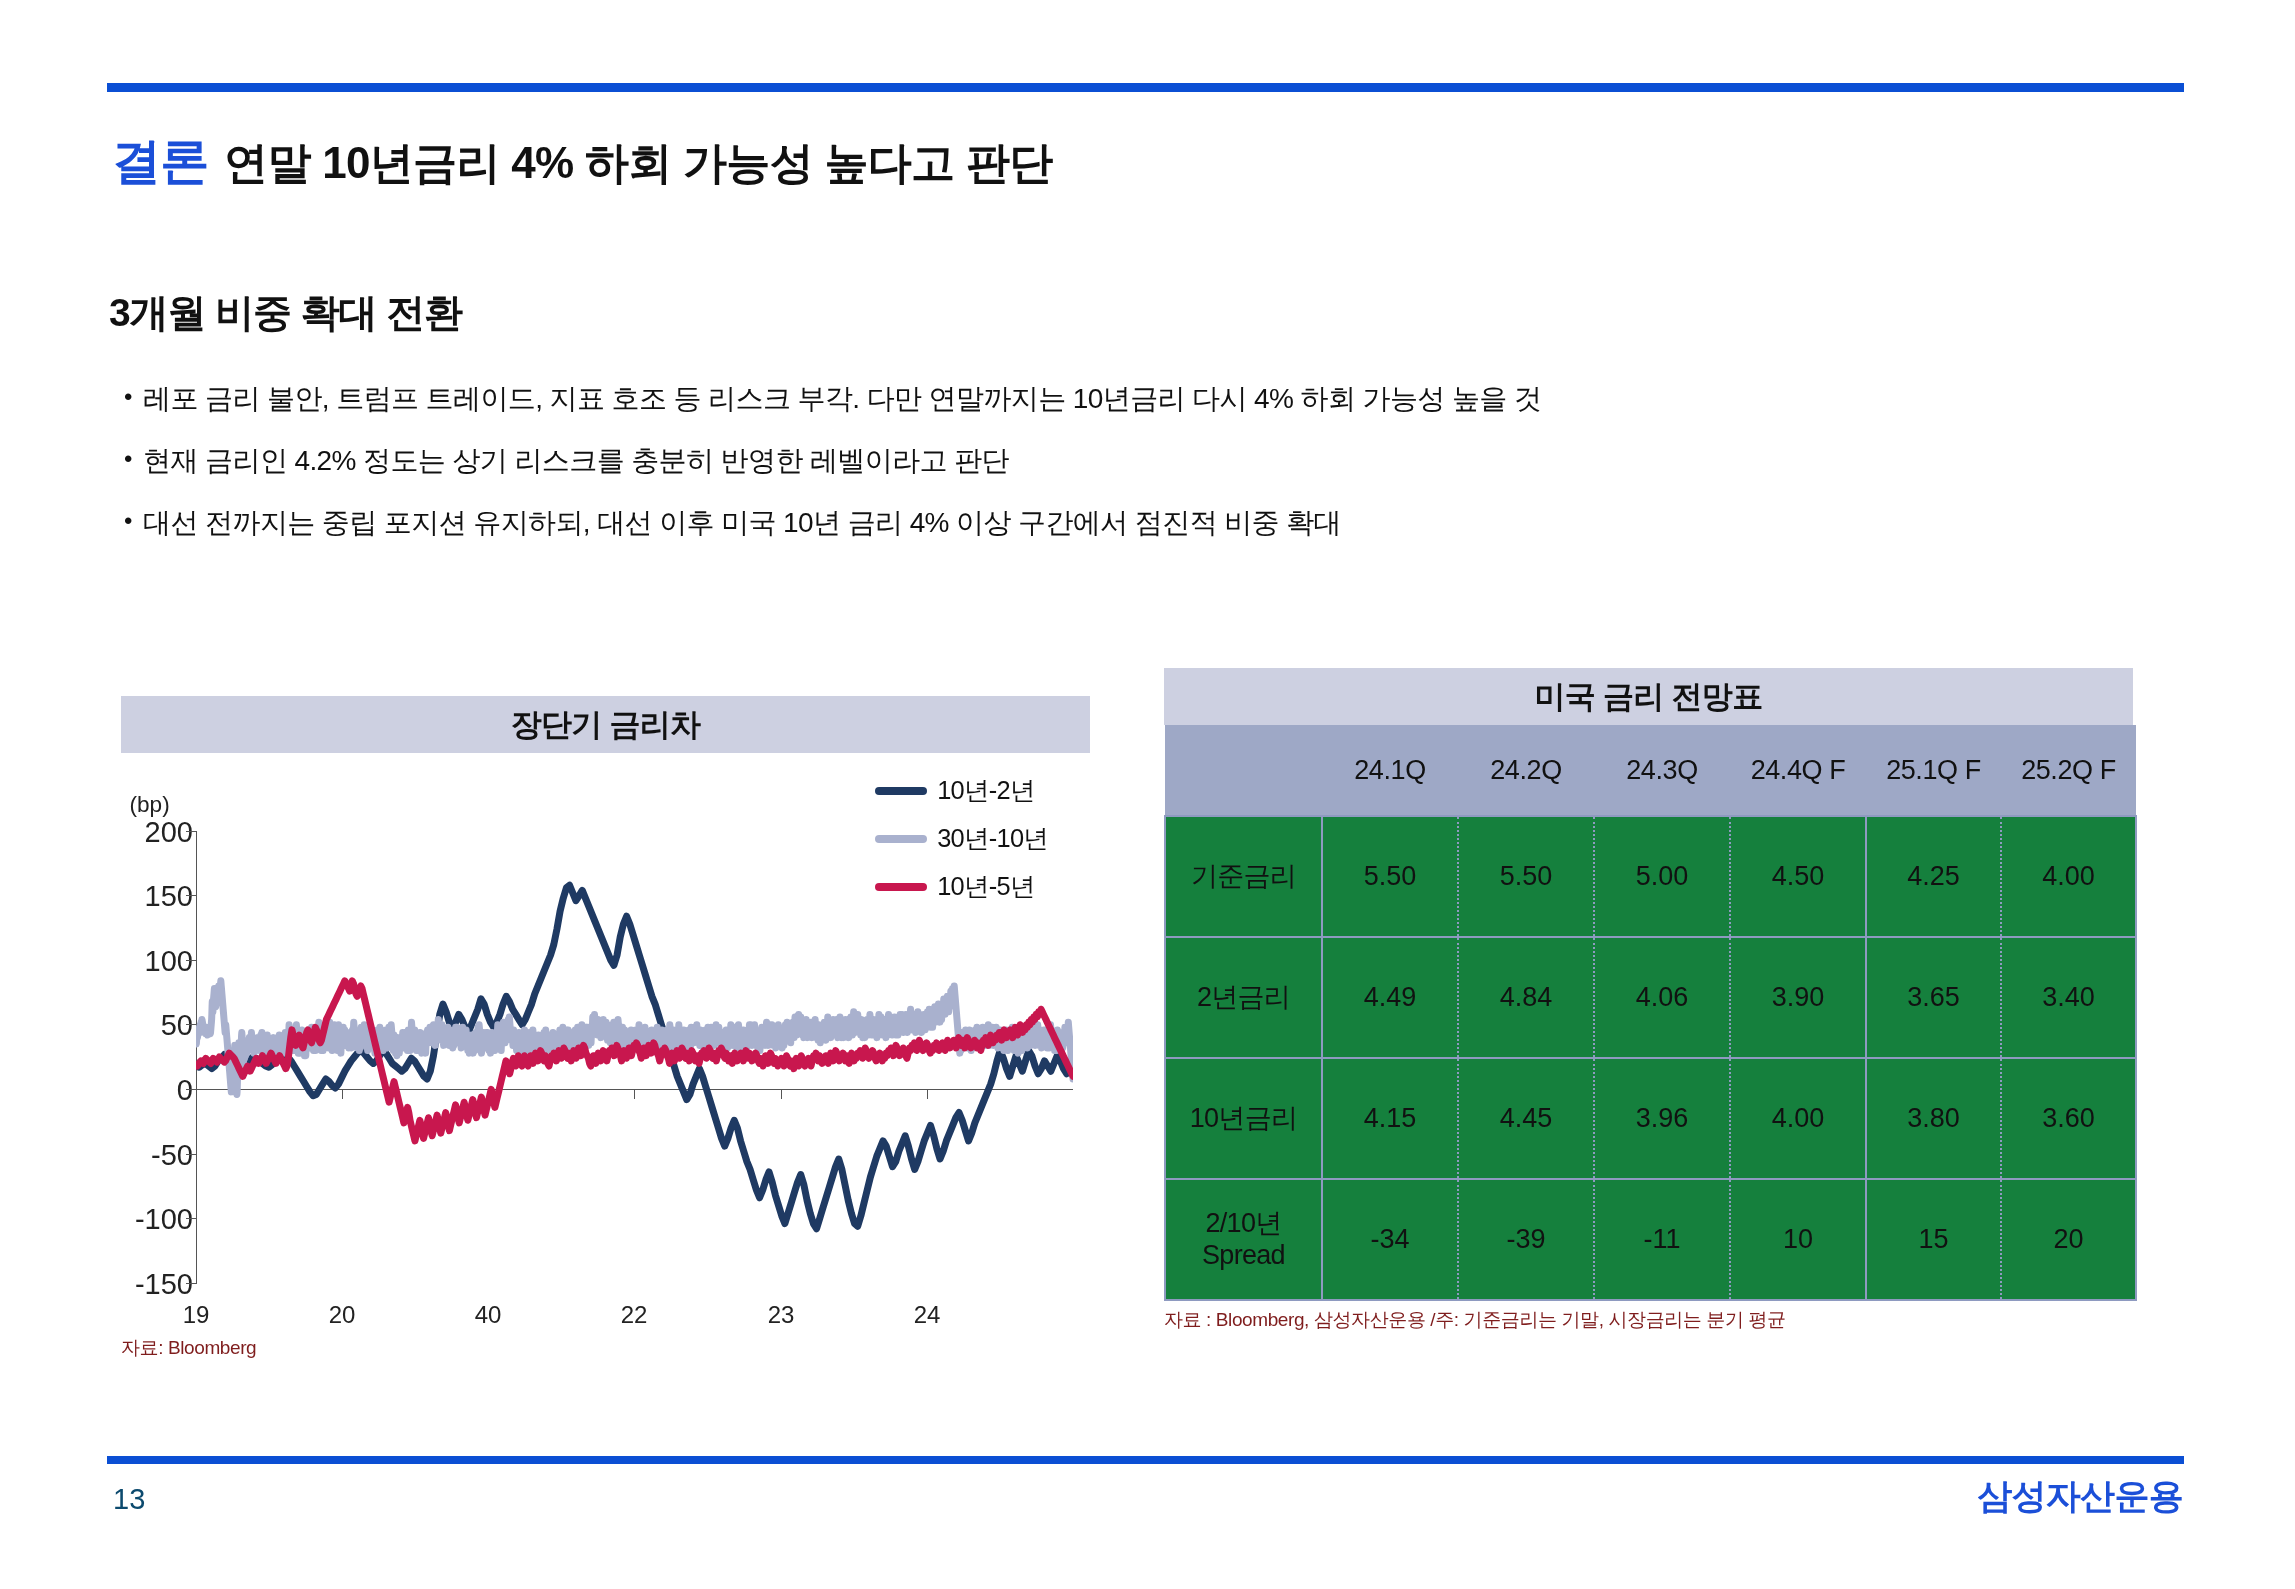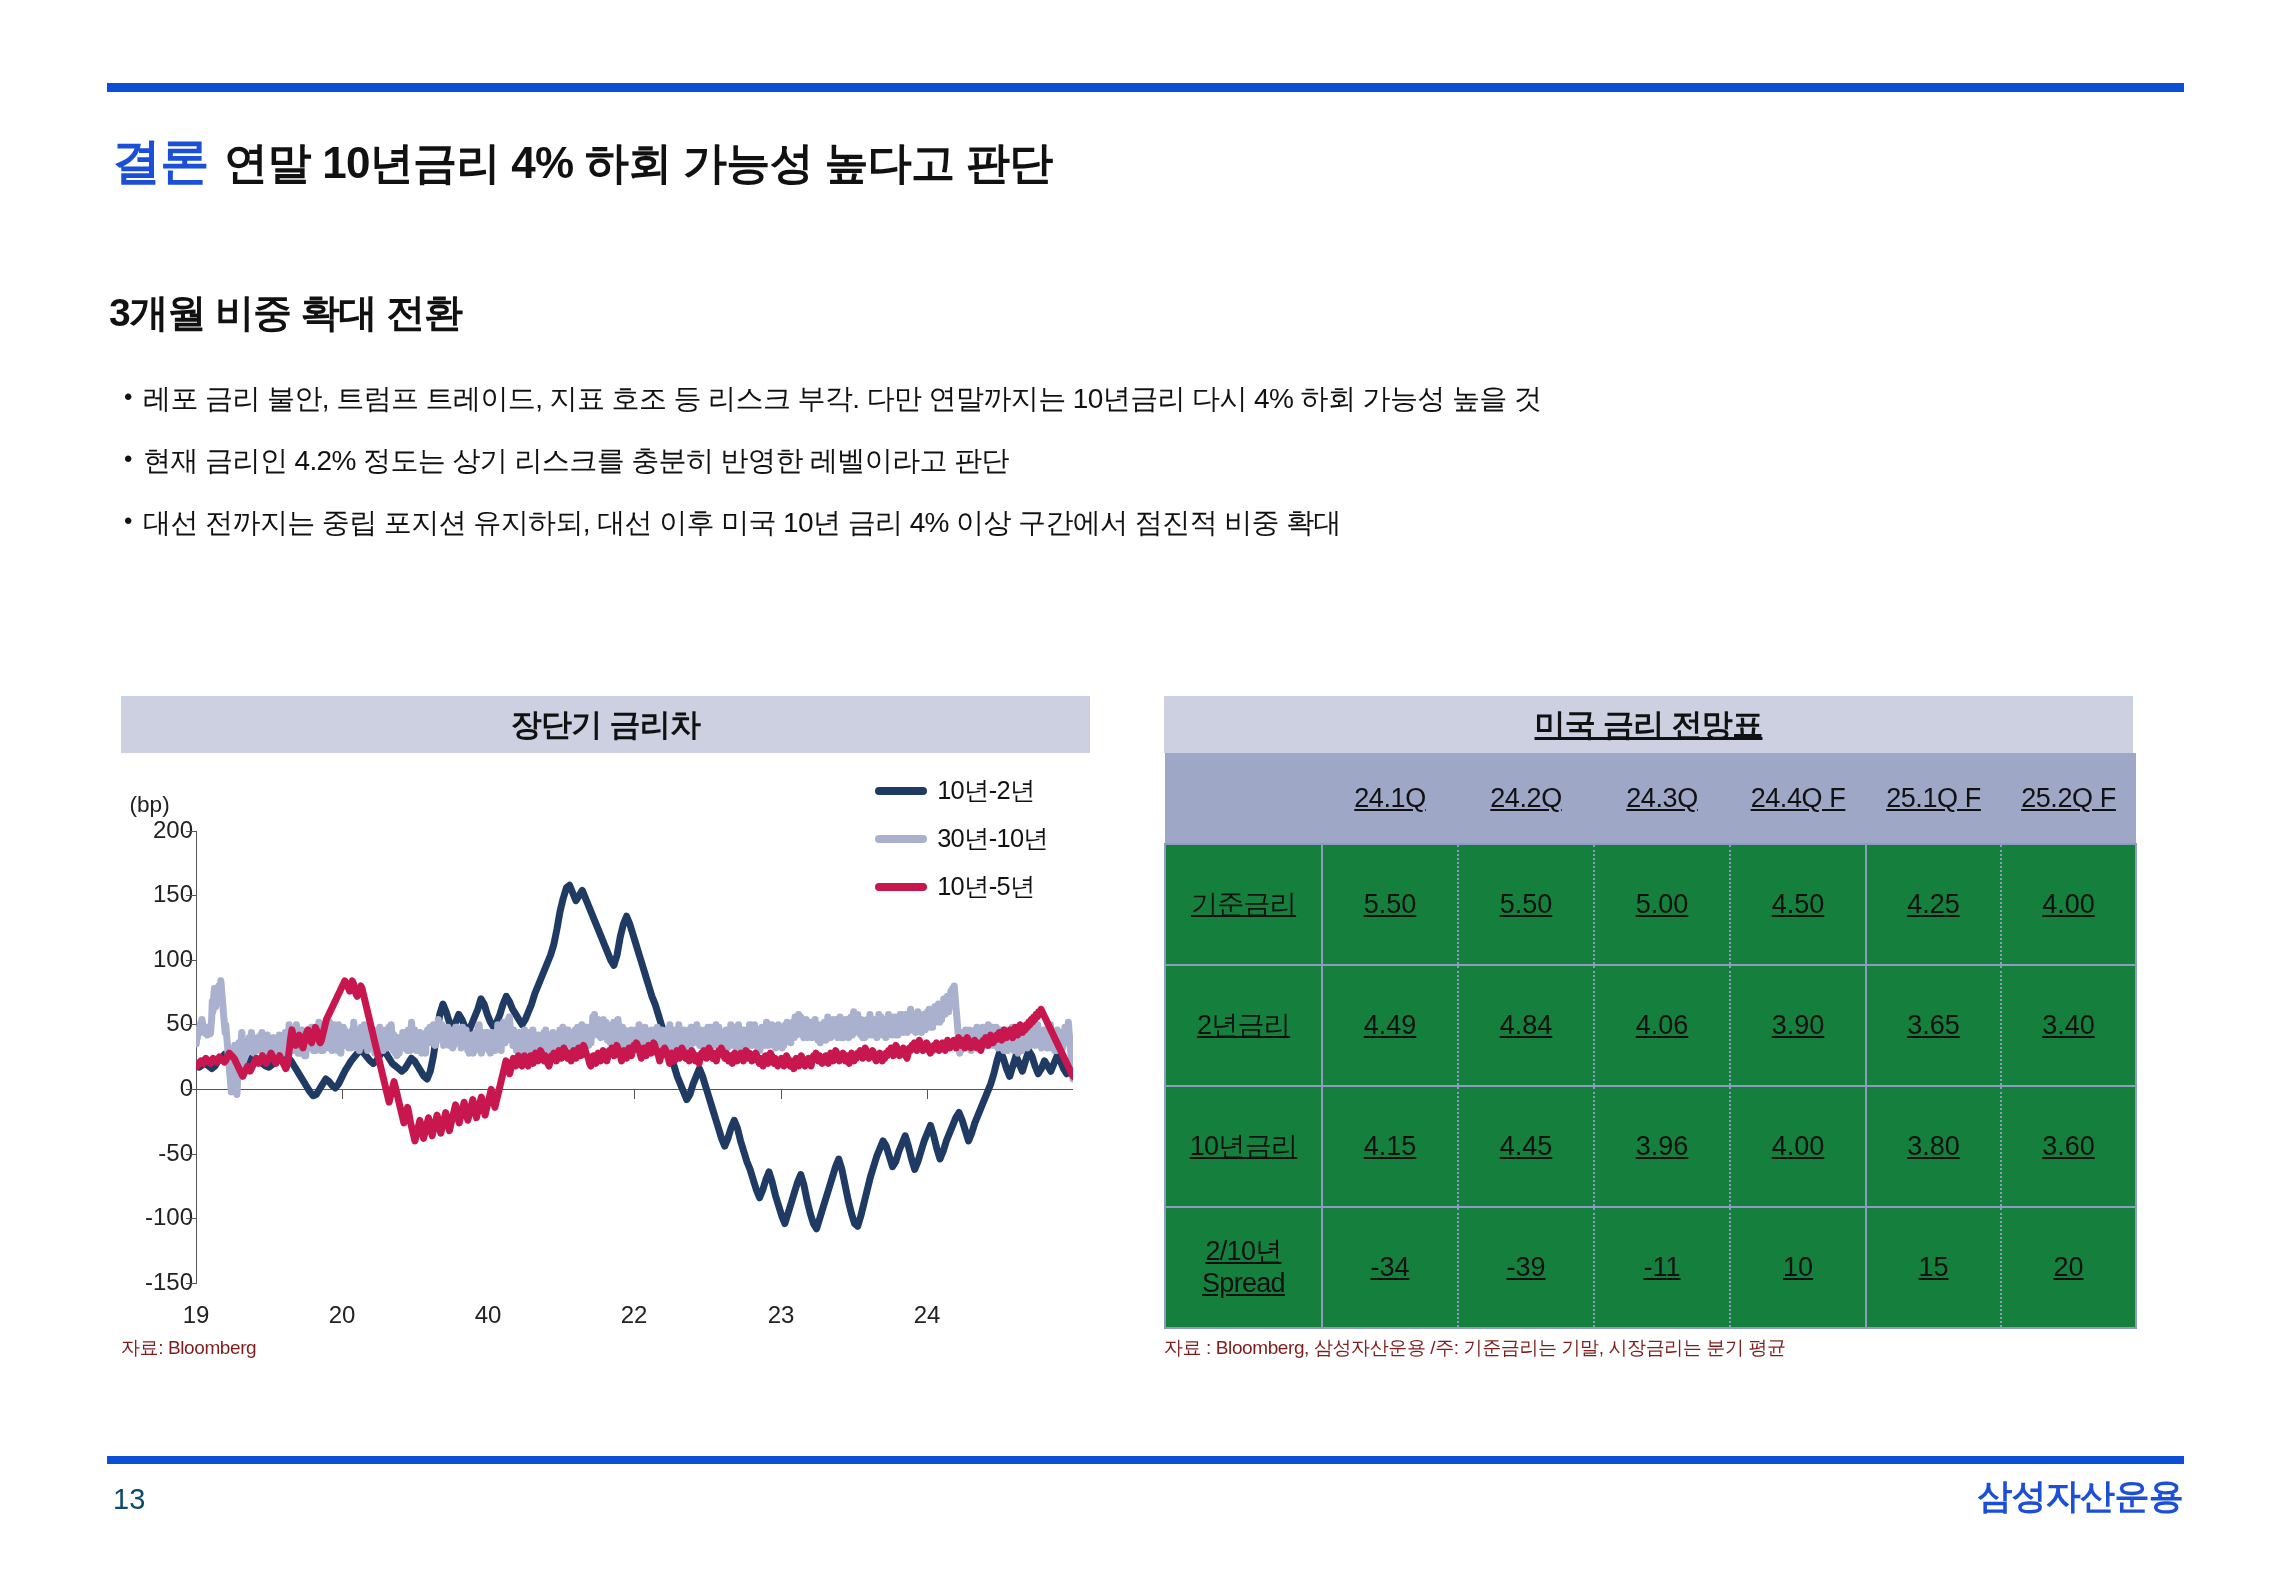--- a/index.html
+++ b/index.html
@@ -59,21 +59,21 @@
   .panel-head-title{
     font-size:31px;font-weight:700;color:#111;letter-spacing:-0.7px;
   }
   .chart-body{position:relative;height:622px;width:969px;}
 
   .axis-unit{
     position:absolute;left:8.5px;top:39px;font-size:22.6px;color:#222;
   }
   .ytick{
     position:absolute;right:0;width:82px;text-align:right;
-    font-size:24px;color:#222;transform:translateY(-15px);
+    font-size:29px;color:#222;transform:translateY(-15px);
   }
   .xtick{
     position:absolute;font-size:24px;color:#222;transform:translateX(-50%);
   }
 
   .plot{position:absolute;left:75px;top:78px;width:877px;height:452px;}
   .axis-line-y{
     position:absolute;left:75px;top:78px;width:1.4px;height:453px;background:#555;
   }
   .tickmark{position:absolute;left:65px;width:11.3px;height:1.4px;background:#555;}
@@ -90,21 +90,21 @@
   .legend-row{display:flex;align-items:center;gap:10px;}
   .legend-swatch{width:52px;height:7.8px;border-radius:4.2px;display:block;}
   .legend-label{font-size:25.4px;color:#111;letter-spacing:-0.7px;white-space:nowrap;}
 
   .source{
     position:absolute;font-size:19px;color:#7f1d1d;letter-spacing:-0.4px;
     white-space:nowrap;
   }
 
   
-  .table-panel{position:absolute;left:1164px;top:696px;width:969px;text-decoration:underline;}
+  .table-panel{position:absolute;left:1164px;top:668px;width:969px;}
   .tbl{
     border-collapse:collapse;width:969px;table-layout:fixed;
     font-size:27px;color:#111;
   }
   .tbl th,.tbl td{padding:0;text-align:center;vertical-align:middle;}
   .tbl .hdr-band td{
     background:#9EA8C6;height:90px;font-size:27px;color:#111;letter-spacing:-0.4px;
   }
   .tbl .hdr-band td.corner{background:#9EA8C6;border:none;}
   .tbl tbody td{

